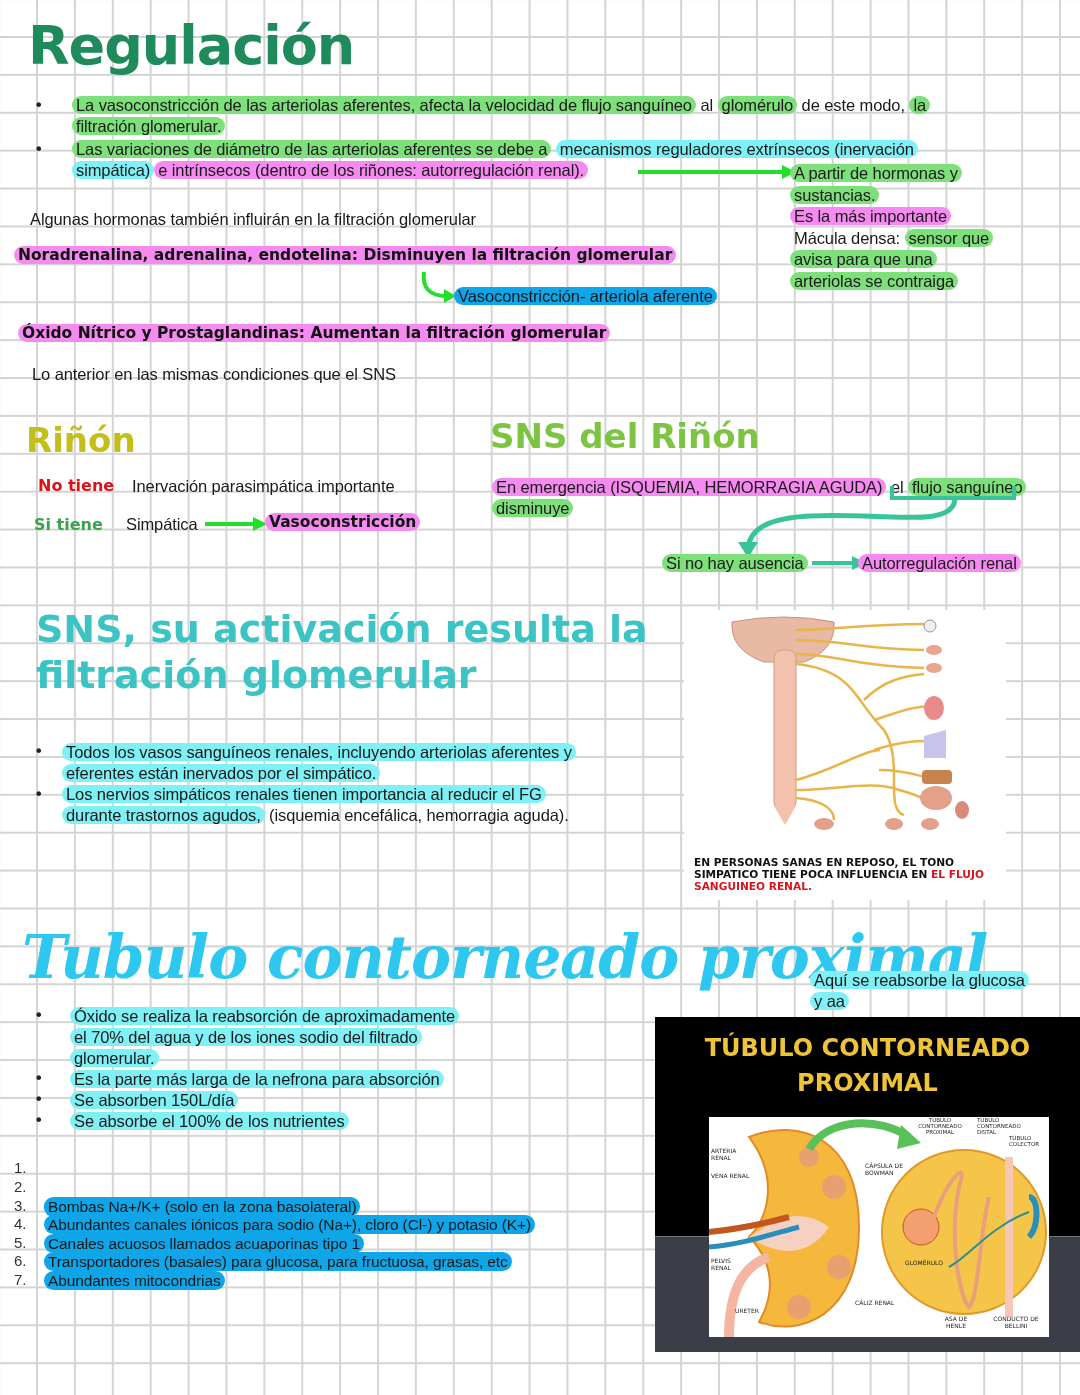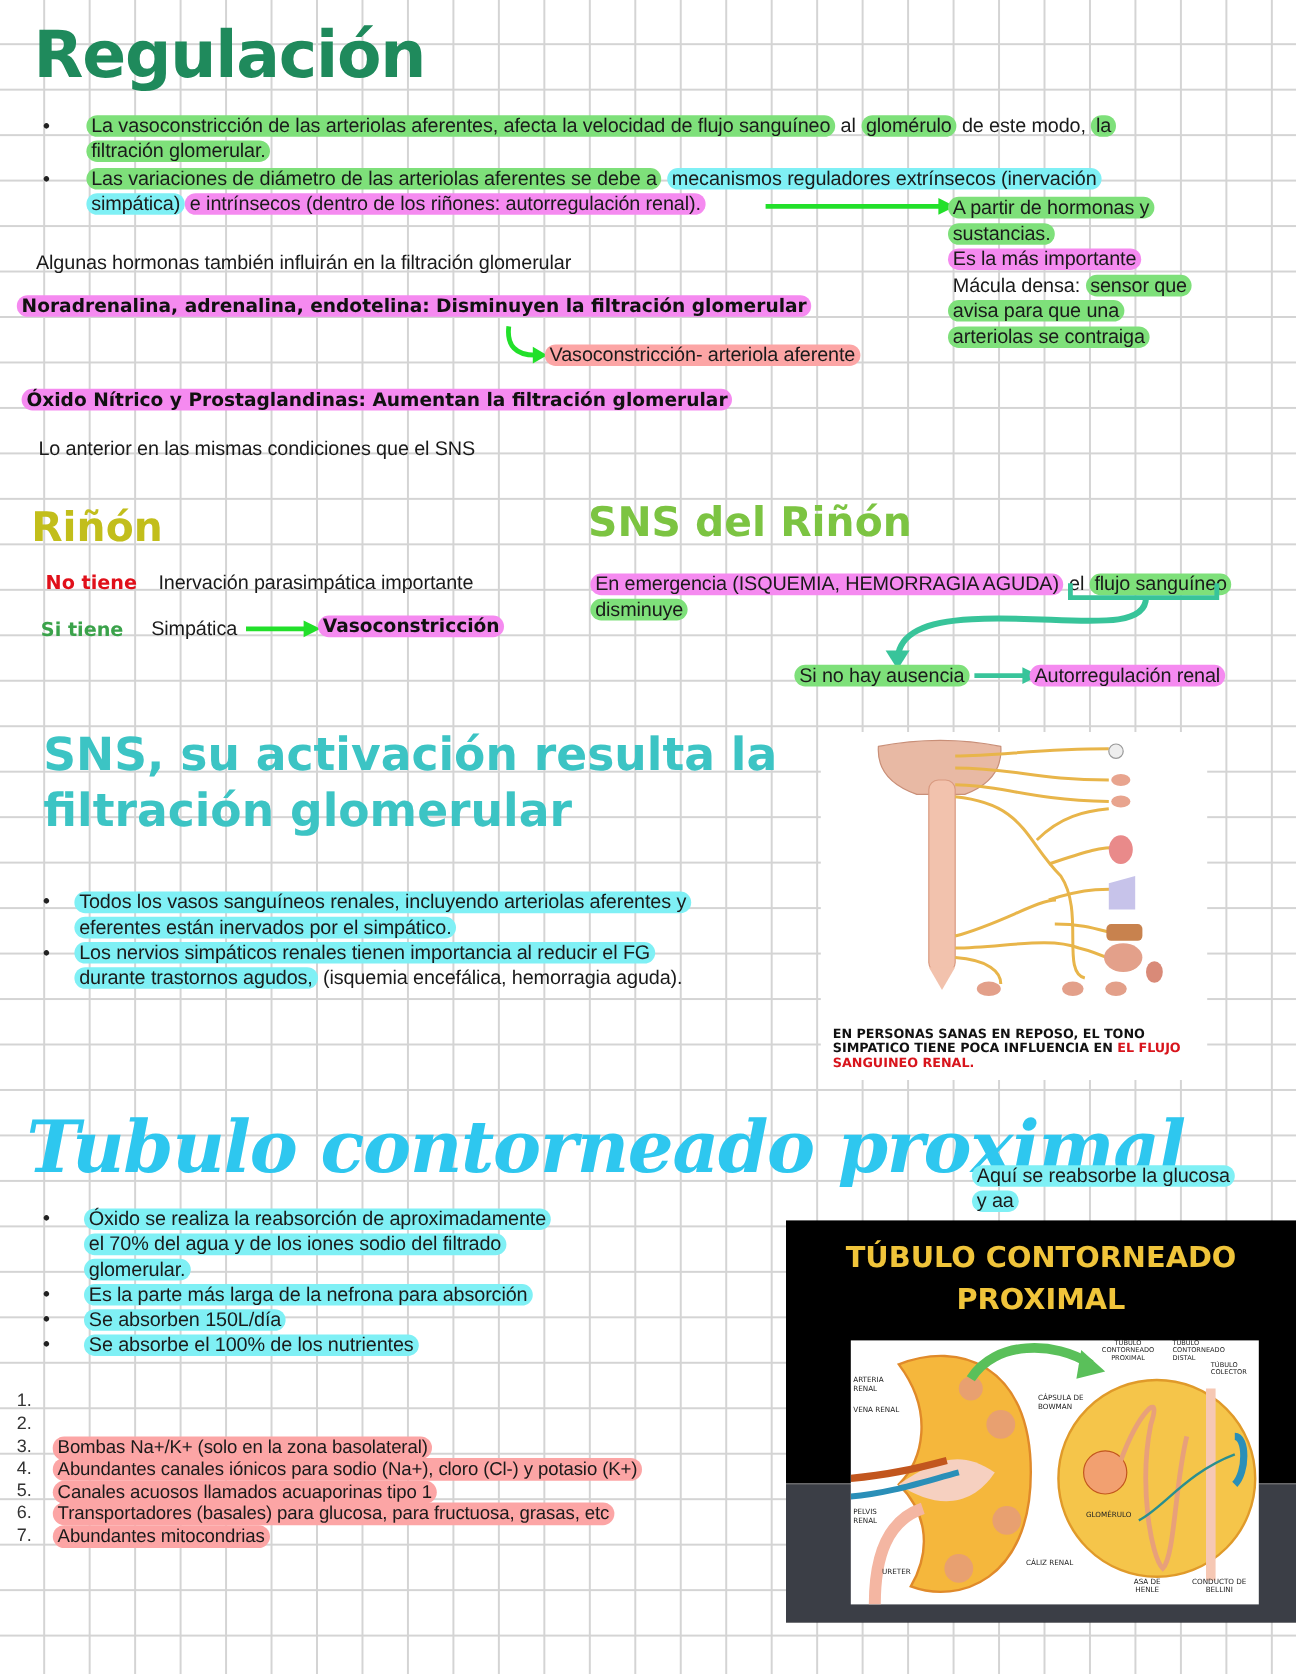--- a/index.html
+++ b/index.html
@@ -14,21 +14,21 @@
     font-family:"DejaVu Sans", sans-serif;
     color:#222;
   }
   .abs { position:absolute; }
   .hand { font-family:"Liberation Sans Narrow","Liberation Sans", sans-serif; font-size:16.5px; line-height:21px; letter-spacing:-0.1px; color:#1a1a1a; }
   .bold { font-family:"DejaVu Sans", sans-serif; font-weight:bold; font-size:15.5px; color:#111; }
   .hl { border-radius:10px; padding:0 4px; -webkit-box-decoration-break:clone; box-decoration-break:clone; }
   .g  { background:#7ee07a; }
   .c  { background:#7ff0f5; }
   .p  { background:#f58af0; }
-  .b  { background:#fca5a5; }
+  .b  { background:#0ea5e9; }
   .bul { position:absolute; left:34px; font-size:16px; }
   .title-reg { font-family:"DejaVu Sans", sans-serif; font-weight:bold; font-size:54px; color:#1f8a5c; letter-spacing:-1px; }
   .title-rinon { font-family:"DejaVu Sans", sans-serif; font-weight:bold; font-size:34px; color:#c2be1b; }
   .title-snsr { font-family:"DejaVu Sans", sans-serif; font-weight:bold; font-size:34px; color:#7cc442; }
   .title-sns { font-family:"DejaVu Sans", sans-serif; font-weight:bold; font-size:38px; line-height:46px; color:#3cc4c4; }
   .title-tcp { font-family:"DejaVu Serif", serif; font-style:italic; font-weight:bold; font-size:60px; color:#2ec7ef; letter-spacing:-1px; }
   .num { position:absolute; left:14px; width:20px; font-family:"Liberation Sans", sans-serif; font-size:15px; color:#333; }
   svg.arrow { position:absolute; overflow:visible; }
 </style>
 </head>

